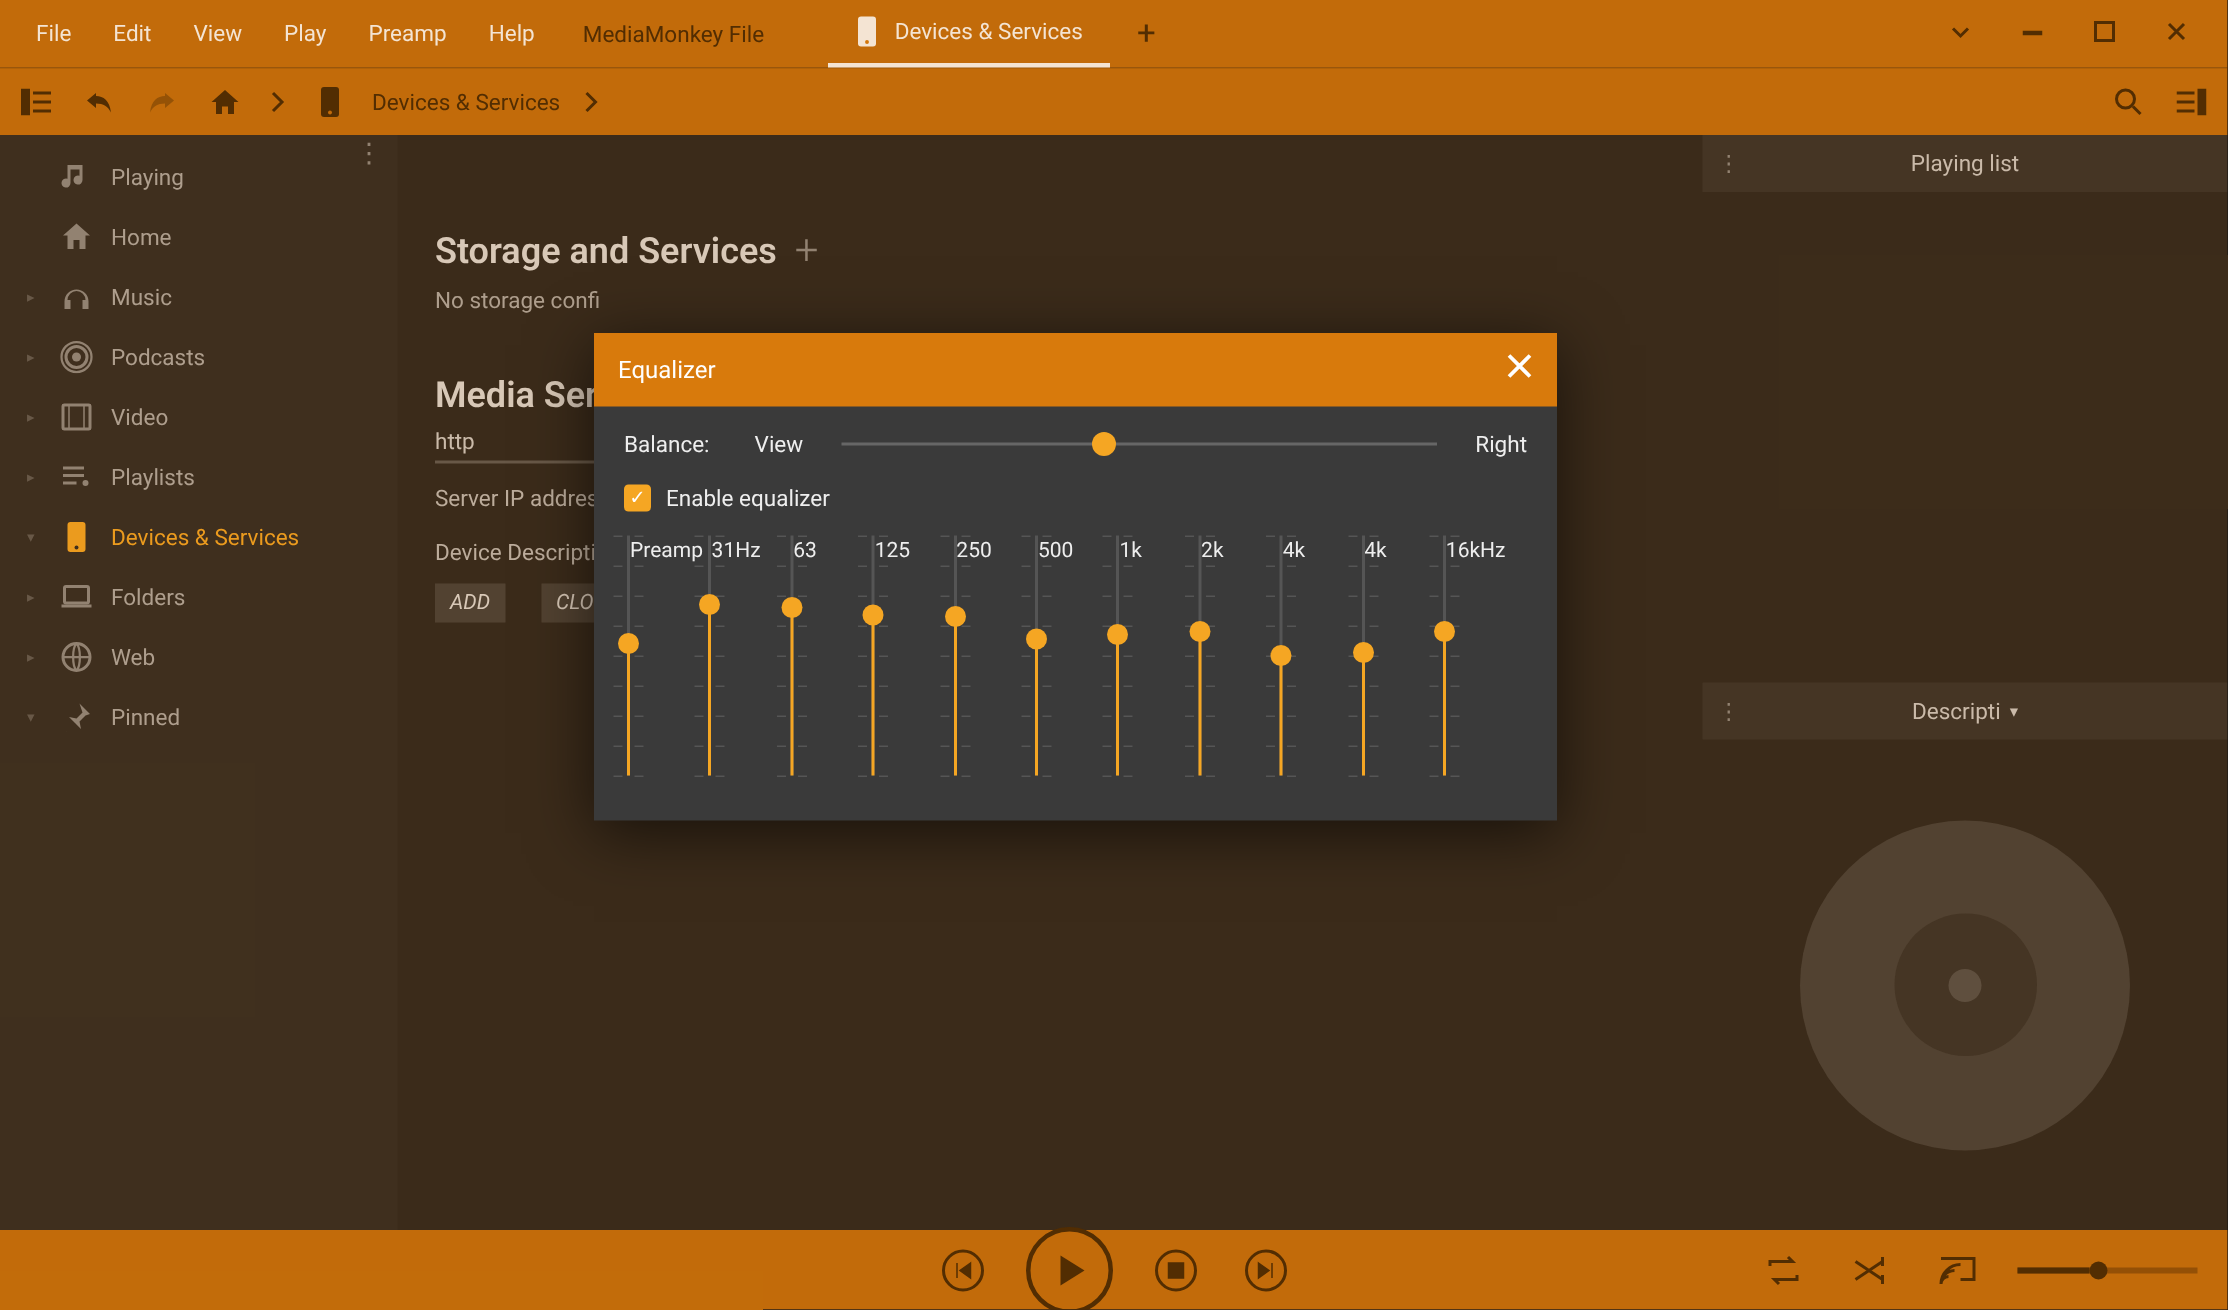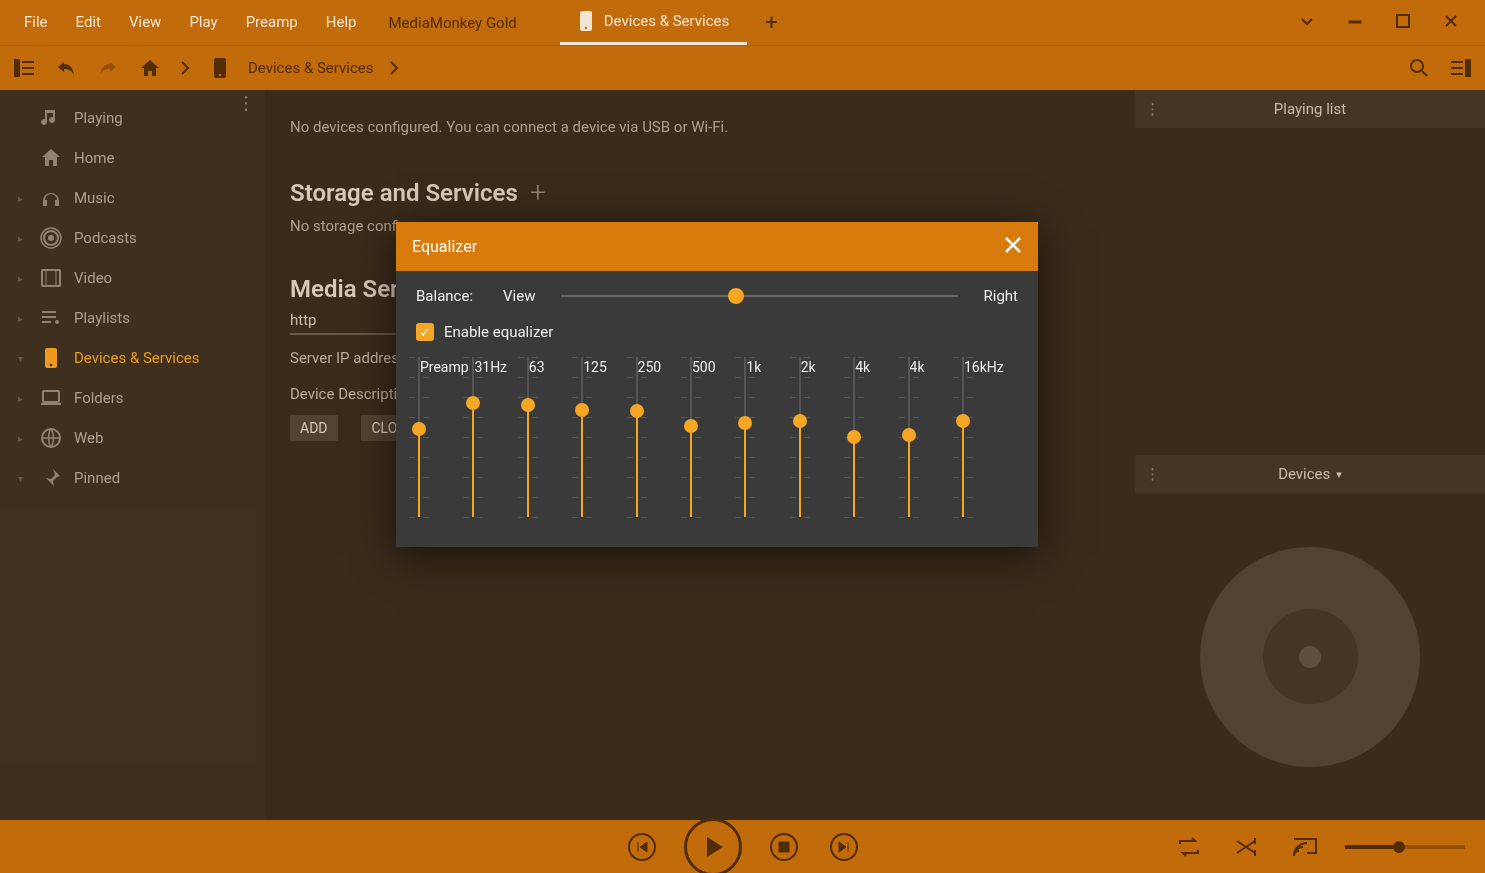--- a/index.html
+++ b/index.html
@@ -38,21 +38,21 @@
   
   
   .content { flex:1; padding: 20px 25px; color:#ccc; background:#1e1e1e;}
   .content h1 { font-size:26px; color:#ddd; font-weight:600; display:inline;}
   .content .showall { color:#888; font-size:16px; margin-left:8px;}
   .content p { color:#aaa; margin-top:8px; font-size:15px;}
   .content .sec { margin-top:40px;}
   .content .sec-title { font-size:24px; font-weight:600; color:#ddd; display:flex; align-items:center; gap:12px;}
   .content .sec-title .plus { color:#888; font-size:28px; font-weight:300;}
   .content .input-row { border-bottom:2px solid #555; padding:4px 0; width:220px; color:#ccc; font-size:15px; margin-top:4px;}
-  .content .small-btn { background:#3a3a3a; color:#ddd; padding:5px 10px; font-size:14px; border:none; margin-right:20px; margin-top:8px; cursor:pointer;}
+  .content .small-btn { background:#3a3a3a; color:#ddd; padding:5px 10px; font-size:14px; border:none; margin-right:20px; margin-top:8px; cursor:pointer;font-style:italic;}
   .content .lbl { color:#bbb; font-size:15px; margin-top:14px;}
   
   
   .rightcol { width:350px; display:flex; flex-direction:column; background:#1e1e1e;}
   .panel-hdr { background:#2a2a2a; color:#ccc; font-size:15px; padding:10px; display:flex; align-items:center; justify-content:center; position:relative;}
   .panel-hdr .kebab { position:absolute; left:10px; color:#888; line-height:5px;}
   .panel-body { flex:1; background:#1e1e1e; display:flex; align-items:center; justify-content:center;}
   .disc { width:220px; height:220px; border-radius:50%; background:#3a3a3a; display:flex; align-items:center; justify-content:center;}
   .disc .ring { width:95px; height:95px; border-radius:50%; background:#2a2a2a; display:flex; align-items:center; justify-content:center;}
   .disc .dot { width:22px; height:22px; border-radius:50%; background:#4a4a4a;}
@@ -94,21 +94,21 @@
   .dlg-btns { display:flex; justify-content:flex-end; gap:14px; margin-top:22px;}
   .dlg-btn { background:#4a4a4a; color:#eee; border:none; padding:10px 20px; font-size:14px; cursor:pointer;}
   
   .chev { font-size:11px; margin-left:6px;}
 </style>
 </head>
 <body>
 
 <div class="menubar">
   <div id="menu-items" style="display: contents;"><div class="menu-item">File</div><div class="menu-item">Edit</div><div class="menu-item">View</div><div class="menu-item">Play</div><div class="menu-item">Preamp</div><div class="menu-item">Help</div></div>
-  <div class="brand">MediaMonkey Gold</div>
+  <div class="brand">MediaMonkey File</div>
   <div class="tab-active">
     <svg width="16" height="22" viewBox="0 0 16 22">
         <rect x="2" y="1" width="12" height="20" rx="2"></rect>
         <circle cx="8" cy="18" r="1.3" fill="#d87a0c"></circle>
       </svg>
     <span>Devices &amp; Services</span>
   </div>
   <div class="plus">+</div>
   <div class="spacer"></div>
   <div class="win-ctrl"><svg width="16" height="16" viewBox="0 0 16 16">
@@ -285,21 +285,20 @@
             <svg width="22" height="22" viewBox="0 0 22 22">
               <path d="M13 2l7 7-3 1-4 4 1 5-4-4-6 6 1-1 5-5-4-4 5 1 4-4z"></path>
             </svg>
           </span>
           <span>Pinned</span>
         </div>
       </div>
   </div>
 
   <div class="content">
-    <p>No devices configured. You can connect a device via USB or Wi-Fi.</p>
 
     <div class="sec">
       <div class="sec-title">
         <span>Storage and Services</span>
         <span class="plus">+</span>
       </div>
       <p>No storage confi</p>
     </div>
 
     <div class="sec">
@@ -317,21 +316,21 @@
   </div>
 
   <div class="rightcol">
     <div class="panel-hdr">
       <div class="kebab">⋮</div>
       <span>Playing list</span>
     </div>
     <div class="panel-body" style="flex:1;"></div>
     <div class="panel-hdr">
       <div class="kebab">⋮</div>
-      <span>Devices</span>
+      <span>Descripti</span>
       <span class="chev">▾</span>
     </div>
     <div class="panel-body" style="height:260px;">
       <div class="disc">
         <div class="ring">
             <div class="dot"></div>
           </div>
       </div>
     </div>
   </div>

